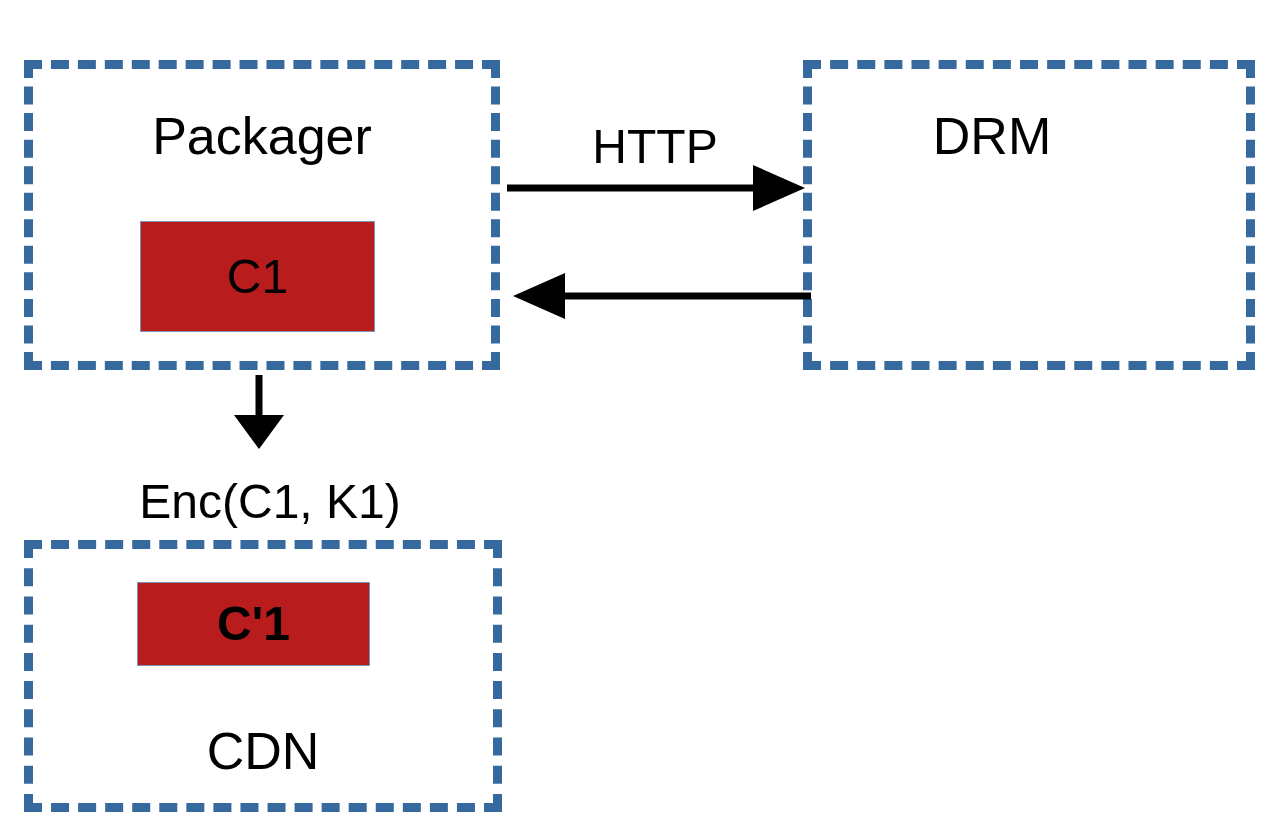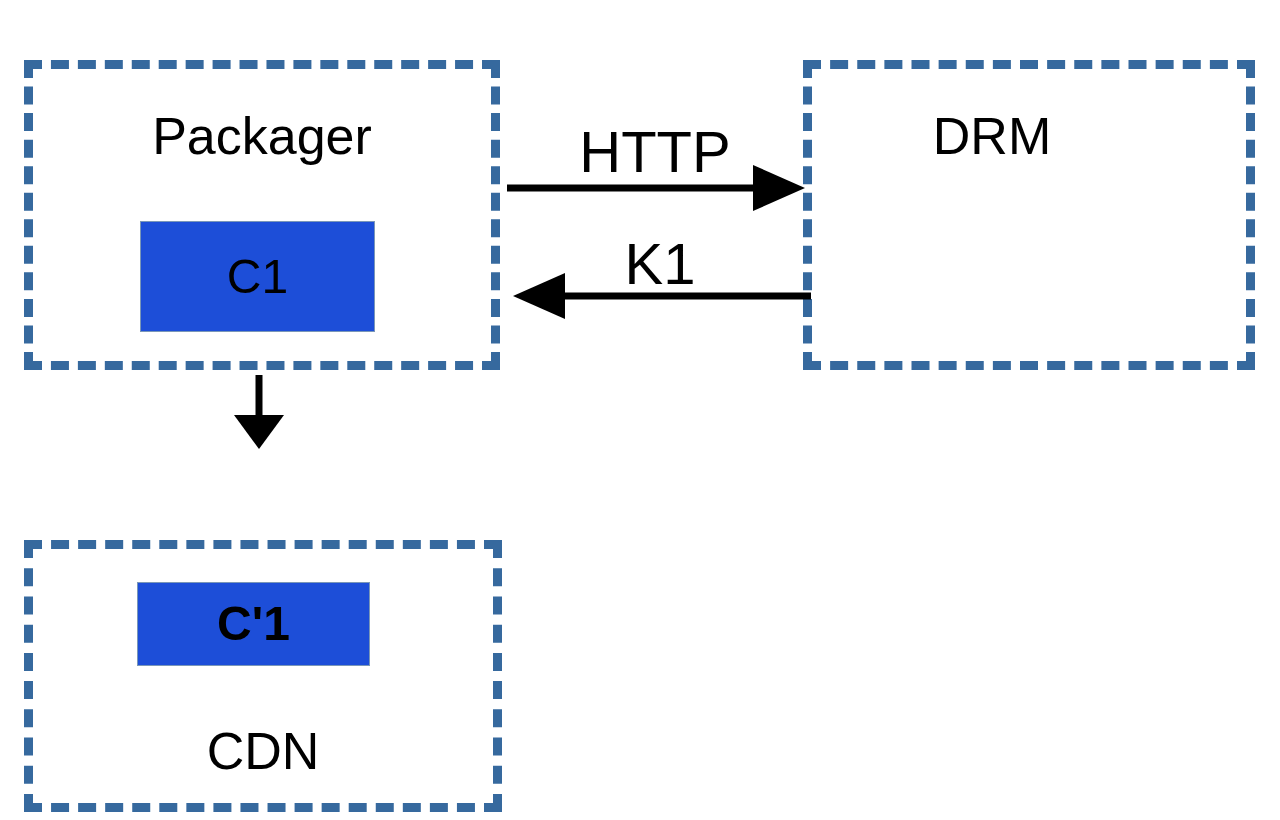--- a/index.html
+++ b/index.html
@@ -35,38 +35,38 @@
     line-height: 1;
     white-space: nowrap;
     text-align: center;
     font-weight: 400;
   }
 
   
   .entity-box {
     position: absolute;
     box-sizing: border-box;
-    background: #1d4ed8;
+    background: #b91c1c;
     border: 1px solid #7A97B8;
     display: flex;
     align-items: center;
     justify-content: center;
   }
   .entity-box span {
     color: #000000;
     font-size: 48px;
     line-height: 1;
     white-space: nowrap;
   }
 
   
   .edge-label {
     position: absolute;
     color: #000000;
-    font-size: 58px;
+    font-size: 48px;
     line-height: 1;
     white-space: nowrap;
     text-align: center;
   }
 
   
   .arrow-svg {
     position: absolute;
     overflow: visible;
   }
@@ -99,24 +99,24 @@
     <span>C'1</span>
   </div>
   <div class="domain-label" style="left:24px; top:705px; width:478px;">CDN</div>
 
   <div class="edge-label" style="left:465px; top:103px; width:380px;">HTTP</div>
   <svg class="arrow-svg" style="left:505px; top:140px;" width="305" height="56" viewBox="0 0 305 56">
     <line class="arrow-line" x1="2" y1="28" x2="258" y2="28"></line>
     <polygon class="arrow-head" points="248,5 300,28 248,51"></polygon>
   </svg>
 
-  <div class="edge-label" style="left:470px; top:215px; width:380px;">K1</div>
   <svg class="arrow-svg" style="left:503px; top:248px;" width="310" height="56" viewBox="0 0 310 56">
     <line class="arrow-line" x1="52" y1="28" x2="308" y2="28"></line>
     <polygon class="arrow-head" points="62,5 10,28 62,51"></polygon>
   </svg>
 
   <svg class="arrow-svg" style="left:228px; top:355px;" width="62" height="76" viewBox="0 0 62 76">
     <line class="arrow-line" x1="31" y1="0" x2="31" y2="46"></line>
     <polygon class="arrow-head" points="6,40 56,40 31,74"></polygon>
   </svg>
+  <div class="edge-label" style="left:60px; top:458px; width:420px;">Enc(C1, K1)</div>
 
 </div>
 
 </body></html>

